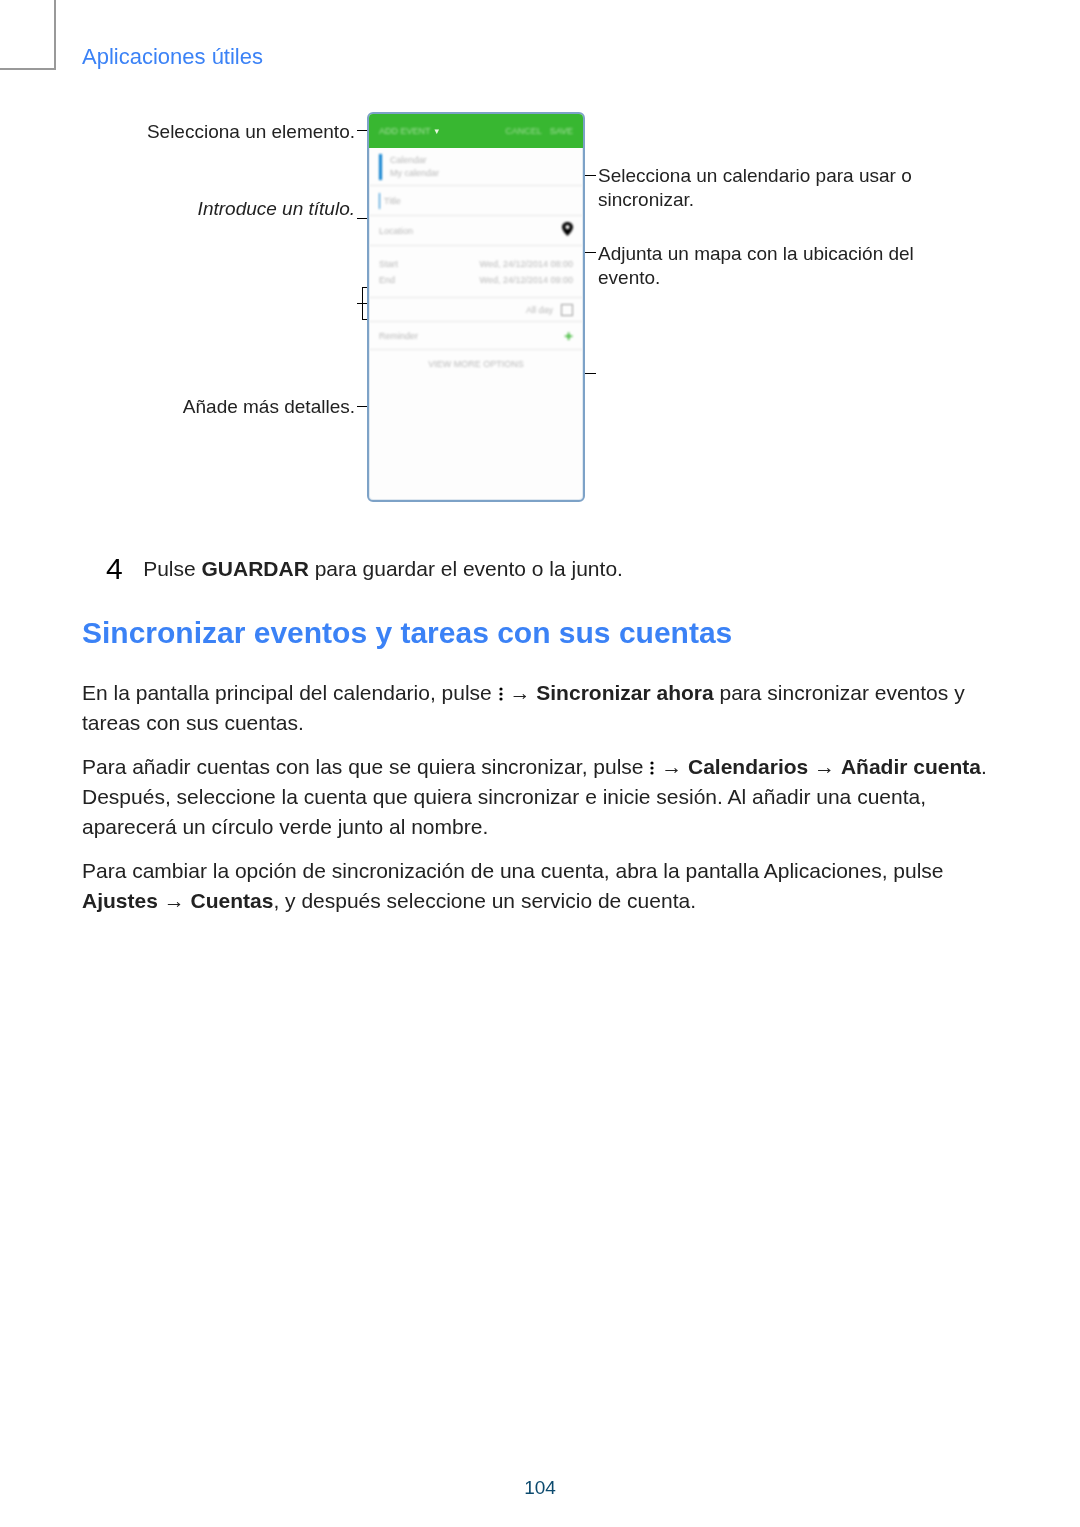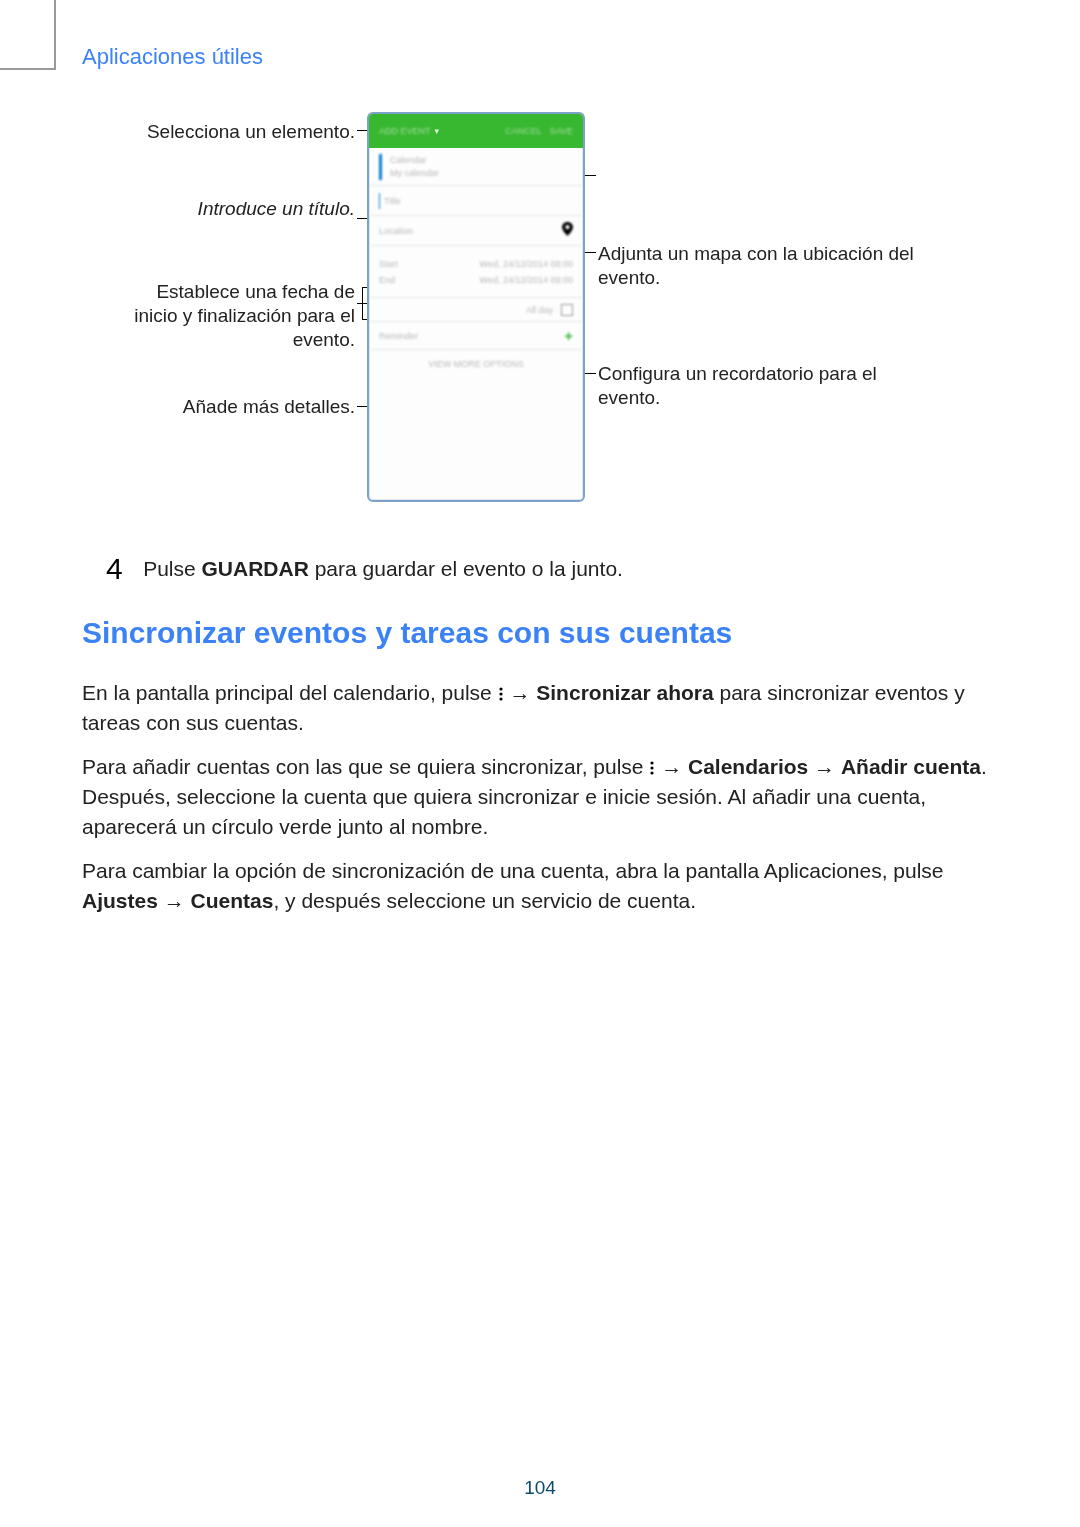--- a/index.html
+++ b/index.html
@@ -91,25 +91,24 @@
 
 <div class="left-edge-v"></div>
 <div class="left-edge-h"></div>
 
 <div class="page-chapter">Aplicaciones útiles</div>
 
 <div class="diagram">
 
   <div class="callout left" style="left:0; top:20px; width:235px;">Selecciona un elemento.</div>
   <div class="callout left" style="left:0; top:97px; width:235px;font-style:italic;">Introduce un título.</div>
-  <div class="callout left" style="left:0; top:180px; width:235px;">Establece una fecha de inicio y finalización para el evento.</div>
   <div class="callout left" style="left:0; top:295px; width:235px;">Añade más detalles.</div>
 
+  <div class="callout" style="left:478px; top:64px; width:320px;">Selecciona un calendario para usar o sincronizar.</div>
   <div class="callout" style="left:478px; top:142px; width:320px;">Adjunta un mapa con la ubicación del evento.</div>
-  <div class="callout" style="left:478px; top:262px; width:320px;">Configura un recordatorio para el evento.</div>
 
   <div class="line" style="left:237px; top:30px; width:20px; height:1px;"></div>
   <div class="line" style="left:237px; top:118px; width:20px; height:1px;"></div>
   <div class="line" style="left:237px; top:203px; width:10px; height:1px;"></div>
   <div class="line" style="left:237px; top:306px; width:20px; height:1px;"></div>
 
   <div class="tick" style="left:242px; top:187px; width:1px; height:32px;"></div>
   <div class="tick" style="left:242px; top:187px; width:15px; height:1px;"></div>
   <div class="tick" style="left:242px; top:219px; width:15px; height:1px;"></div>
 

